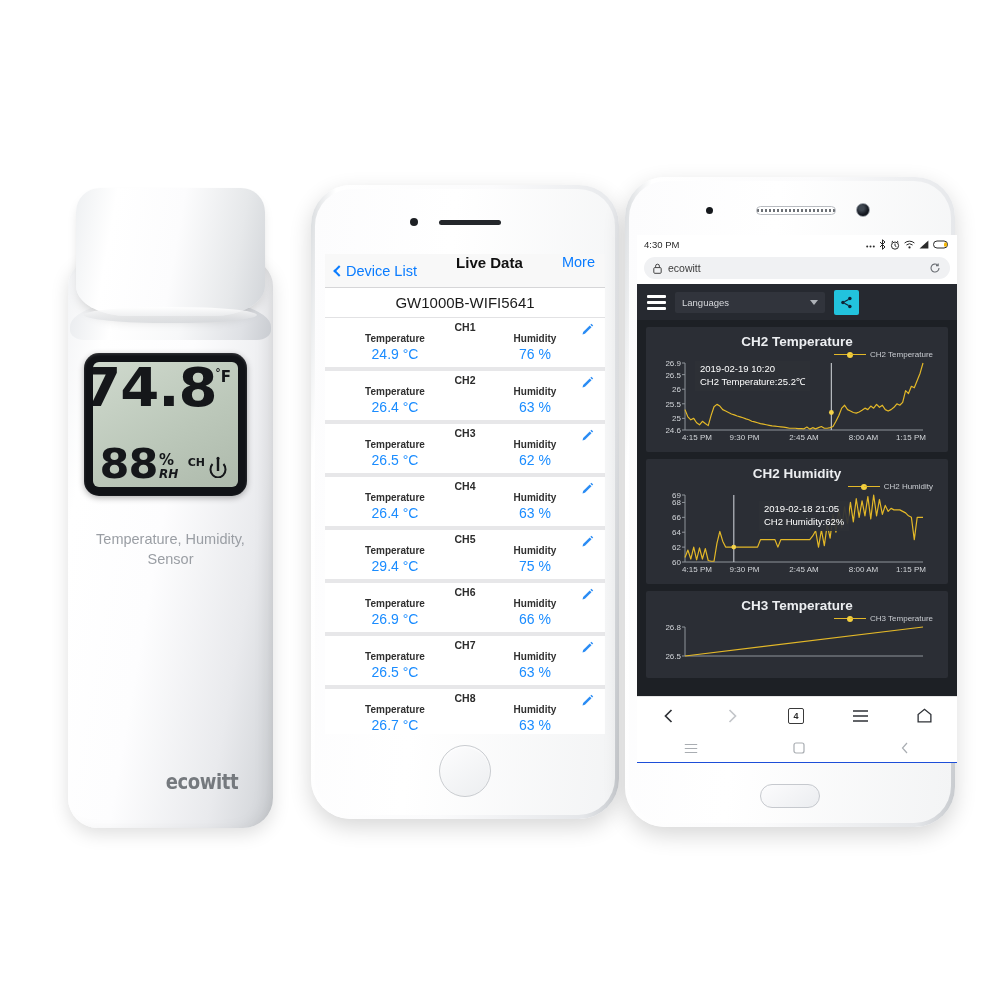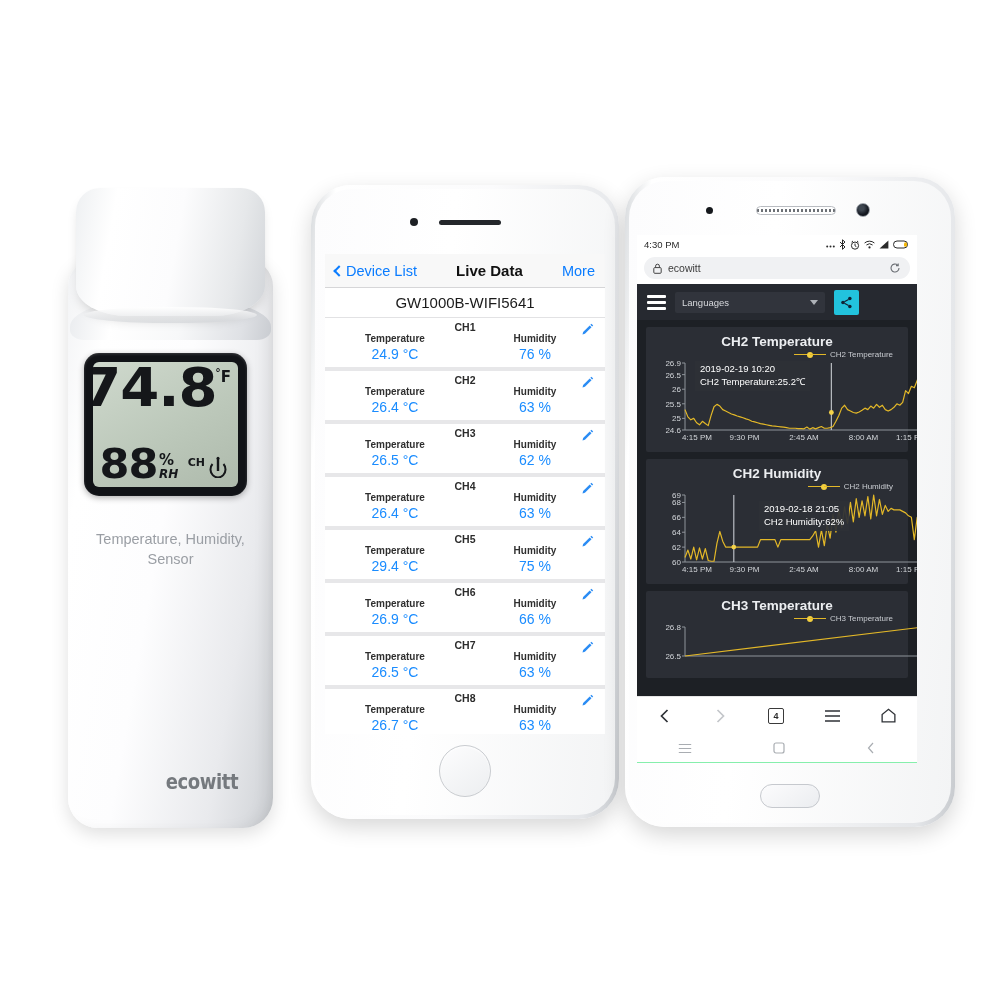--- a/index.html
+++ b/index.html
@@ -111,21 +111,21 @@
     background:#ffffff; overflow:hidden;
   }
   .ip-home{
     position:absolute; left:50%; bottom:22px; margin-left:-26px;
     width:52px; height:52px; border-radius:50%;
     background:linear-gradient(145deg,#fdfdfe,#eceef0);
     border:1.4px solid #c9ccd0;
     box-shadow:inset 0 1px 2px rgba(255,255,255,.9);
   }
   .nav-bar{
-    height:34px; display:flex; align-items:center; justify-content:space-between;
+    height:34px; display:flex; justify-content:space-between;
     padding:0 10px; background:#f8f8f8; border-bottom:1px solid #d6d6d8;
   }
   .nav-back{ display:flex; align-items:center; gap:2px; color:#0a7cff; font-size:14.5px; }
   .chev-l{
     width:8px; height:8px; border-left:2.2px solid #0a7cff; border-bottom:2.2px solid #0a7cff;
     transform:rotate(45deg); margin-right:1px;
   }
   .nav-title{ font-size:15px; font-weight:700; color:#111; }
   .nav-more{ color:#0a7cff; font-size:14.5px; }
   .device-row{
@@ -148,22 +148,22 @@
     border:1.2px solid #b9bcc1;
     background:repeating-linear-gradient(90deg,#6d7176 0 1.6px,transparent 1.6px 4px);
     background-position:center; background-size:auto 3px; background-repeat:repeat-x;
   }
   .an-cam{
     position:absolute; left:50%; top:26px; margin-left:66px; width:14px; height:14px; border-radius:50%;
     background:radial-gradient(circle at 38% 34%,#3e4650 0 22%,#141820 60%,#0a0d12 100%);
     border:1px solid #9aa0a8;
   }
   .an-screen{
-    position:absolute; left:12px; top:58px; width:280px; height:528px;
-    background:#86efac; overflow:hidden;
+    position:absolute; left:12px; top:58px; width:320px; height:528px;
+    background:#1d4ed8; overflow:hidden;
   }
   .an-home{
     position:absolute; left:50%; bottom:19px; margin-left:-30px;
     width:60px; height:24px; border-radius:13px;
     background:linear-gradient(145deg,#fcfcfd,#ebedf0); border:1.4px solid #c6c9ce;
   }
   .statusbar{
     height:19px; display:flex; align-items:center; justify-content:space-between;
     padding:0 7px; font-size:9.5px; color:#2a2a2a; background:#fff;
   }

